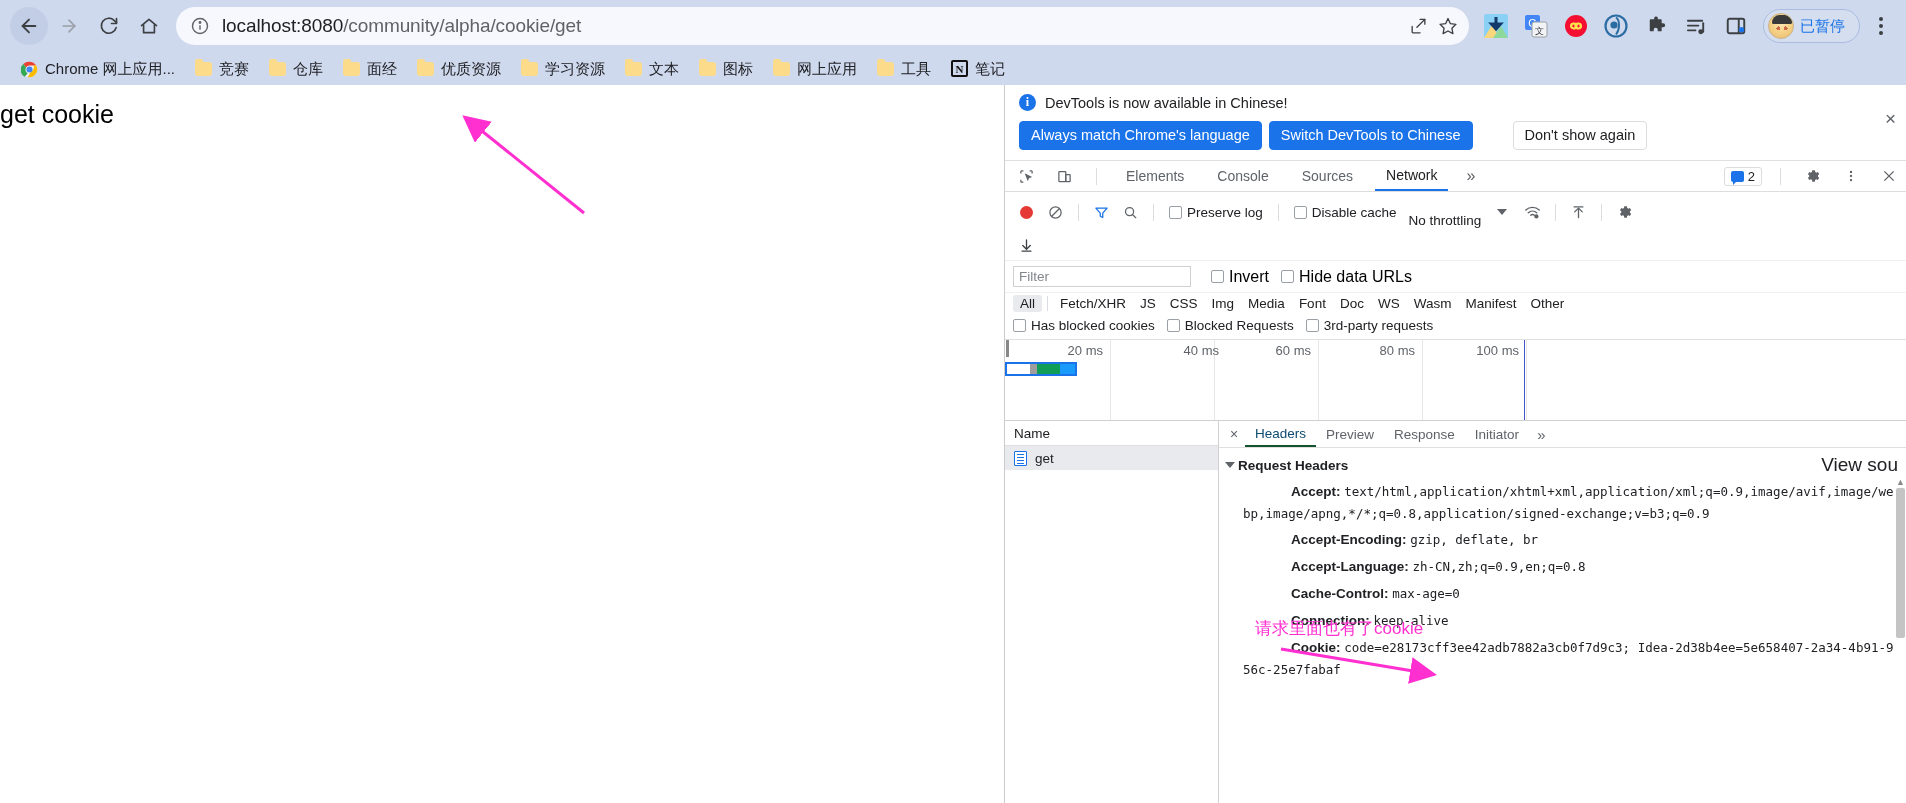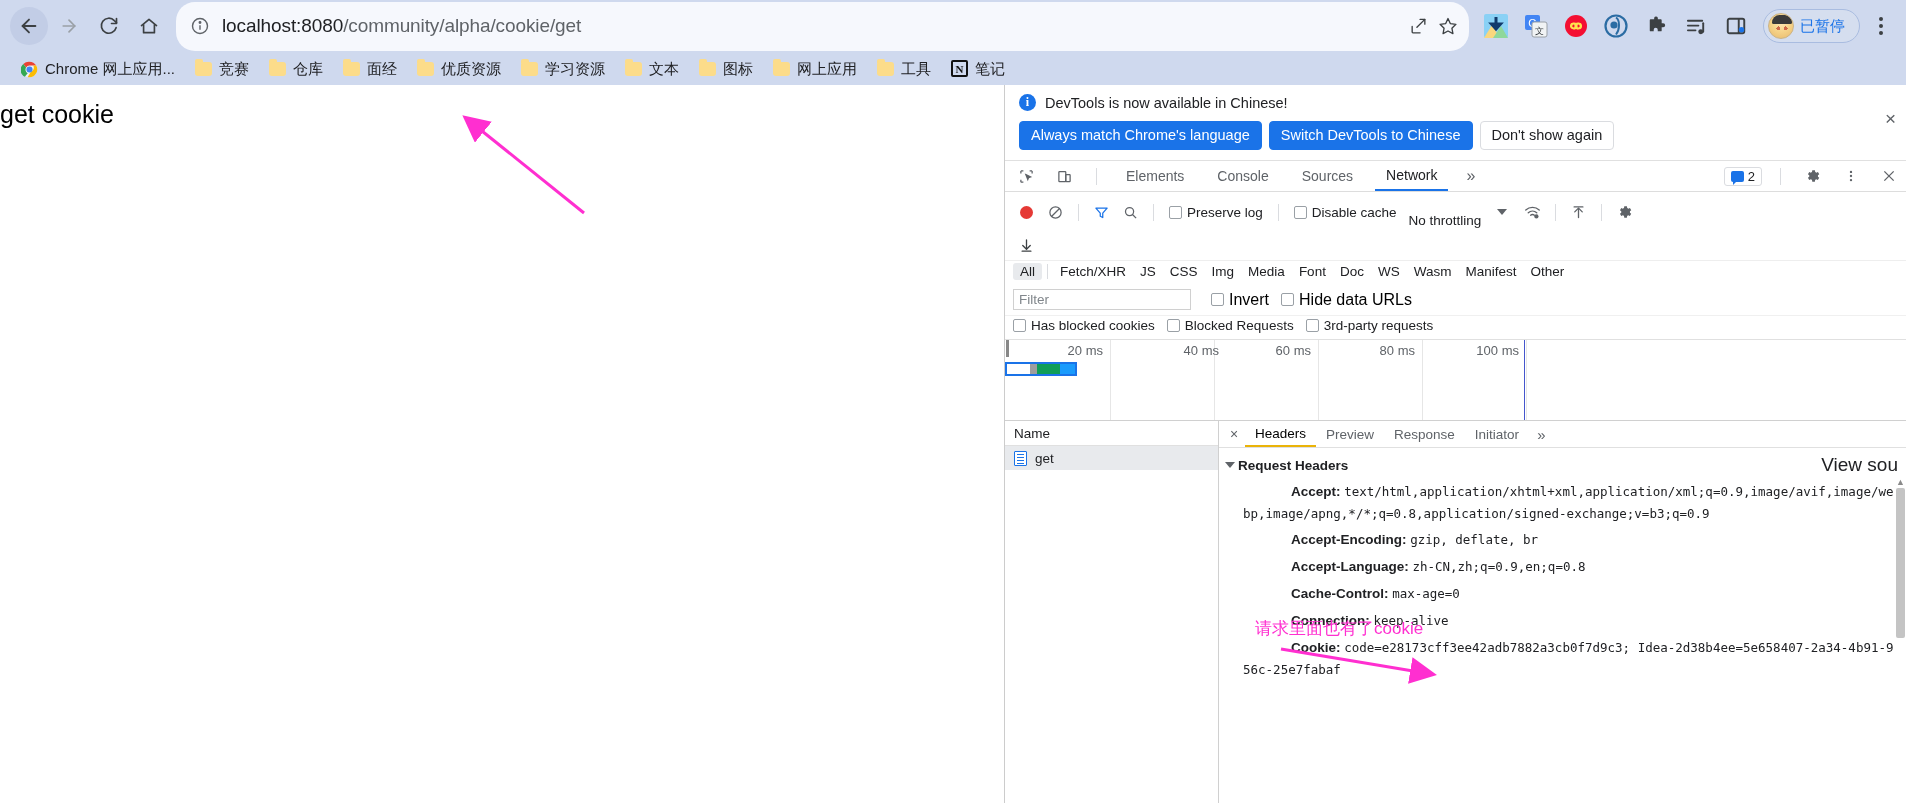--- a/index.html
+++ b/index.html
@@ -29,21 +29,21 @@
     display: flex; align-items: center; justify-content: center;
     color: #3c4043;
     flex: 0 0 auto;
     cursor: pointer;
   }
   .nav-btn.back { background: #c2cde6; }
   .nav-btn svg { display: block; }
 
   #omnibox {
     flex: 1 1 auto;
-    height: 49px;
+    height: 38px;
     background: #f6f8fd;
     border-radius: 19px;
     display: flex;
     align-items: center;
     padding: 0 6px 0 14px;
     margin: 17px 6px;
     min-width: 0;
   }
   #omni-info-icon {
     width: 20px; height: 20px;
@@ -227,21 +227,21 @@
   }
   .banner-btn {
     font-size: 14.5px;
     padding: 4px 11px 5px 11px;
     border-radius: 4px;
     cursor: pointer;
     white-space: nowrap;
     line-height: 1.25;
   }
   .banner-btn.primary { background: #1a73e8; color: #ffffff; border: 1px solid #1a73e8; }
-  .banner-btn.secondary { background: #ffffff; color: #202124; border: 1px solid #dadce0; }
+  .banner-btn.secondary { background: #ffffff; color: #202124; border: 1px solid #dadce0; margin-left: 33px; }
   #banner-close {
     position: absolute; right: 10px; top: 24px;
     font-size: 19px; color: #5f6368; cursor: pointer;
     line-height: 1;
   }
 
   #dt-tabbar {
     display: flex; align-items: center;
     height: 31px;
     border-bottom: 1px solid #dddddd;
@@ -429,21 +429,21 @@
     padding-left: 4px;
     font-size: 13.5px;
     color: #5f6368;
     flex: 0 0 auto;
   }
   #detail-close { width: 22px; text-align: center; cursor: pointer; color: #5f6368; font-size: 14px; }
   .d-tab {
     padding: 0 10px; height: 26px;
     display: flex; align-items: center; cursor: pointer; white-space: nowrap;
   }
-  .d-tab.active { color: #000000; border-bottom: 2px solid #eab308; }
+  .d-tab.active { color: #0c4a6e; border-bottom: 2px solid #14532d; }
   #detail-more { padding: 0 8px; font-size: 15px; cursor: pointer; }
 
   #headers-body {
     flex: 1 1 auto;
     overflow: hidden;
     padding: 6px 0 0 0;
     position: relative;
   }
   #hdr-section-title {
     display: flex; align-items: center;
@@ -813,46 +813,46 @@
       <span style="flex-basis:100%;height:0"></span>
       <span class="dt-icon-btn">
         <svg width="15" height="15" viewBox="0 0 24 24" fill="none" stroke="#3c4043" stroke-width="2.1" stroke-linecap="round">
             <line x1="12" y1="3" x2="12" y2="17"></line>
             <polyline points="6 12 12 18 18 12"></polyline>
             <line x1="5" y1="21" x2="19" y2="21"></line>
           </svg>
       </span>
     </div>
 
+    <div id="dt-filter-row">
+      <input id="filter-input" type="text" placeholder="Filter" style="">
+      <span class="cb-wrap" style="margin-left:14px">
+        <span class="cb"></span>
+        <span>Invert</span>
+      </span>
+      <span class="cb-wrap">
+        <span class="cb"></span>
+        <span>Hide data URLs</span>
+      </span>
+    </div>
+
     <div id="dt-type-row">
       <span class="type-chip active">All</span>
       <span class="type-sep"></span>
       <span class="type-chip">Fetch/XHR</span>
       <span class="type-chip">JS</span>
       <span class="type-chip">CSS</span>
       <span class="type-chip">Img</span>
       <span class="type-chip">Media</span>
       <span class="type-chip">Font</span>
       <span class="type-chip">Doc</span>
       <span class="type-chip">WS</span>
       <span class="type-chip">Wasm</span>
       <span class="type-chip">Manifest</span>
       <span class="type-chip">Other</span>
-    </div>
-
-    <div id="dt-filter-row">
-      <input id="filter-input" type="text" placeholder="Filter" style="">
-      <span class="cb-wrap" style="margin-left:14px">
-        <span class="cb"></span>
-        <span>Invert</span>
-      </span>
-      <span class="cb-wrap">
-        <span class="cb"></span>
-        <span>Hide data URLs</span>
-      </span>
     </div>
 
     <div id="dt-blocked-row">
       <span class="cb-wrap" style="padding-left:0">
         <span class="cb"></span>
         <span>Has blocked cookies</span>
       </span>
       <span class="cb-wrap">
         <span class="cb"></span>
         <span>Blocked Requests</span>

